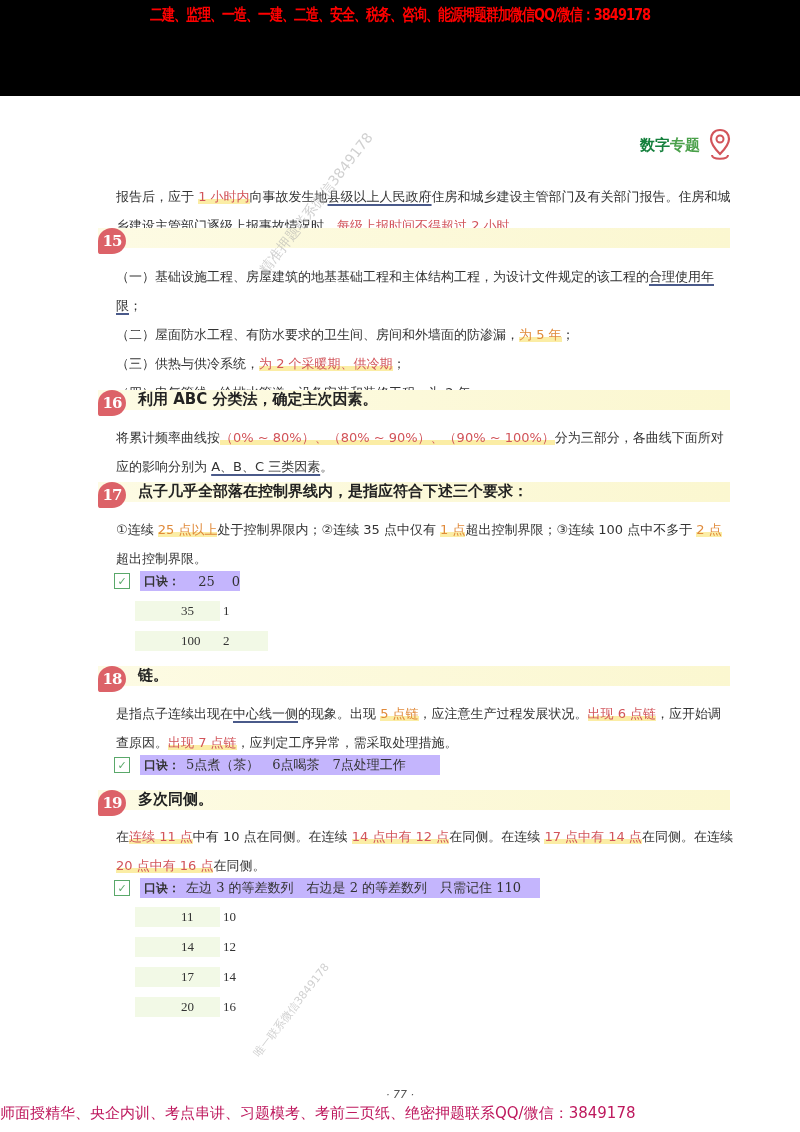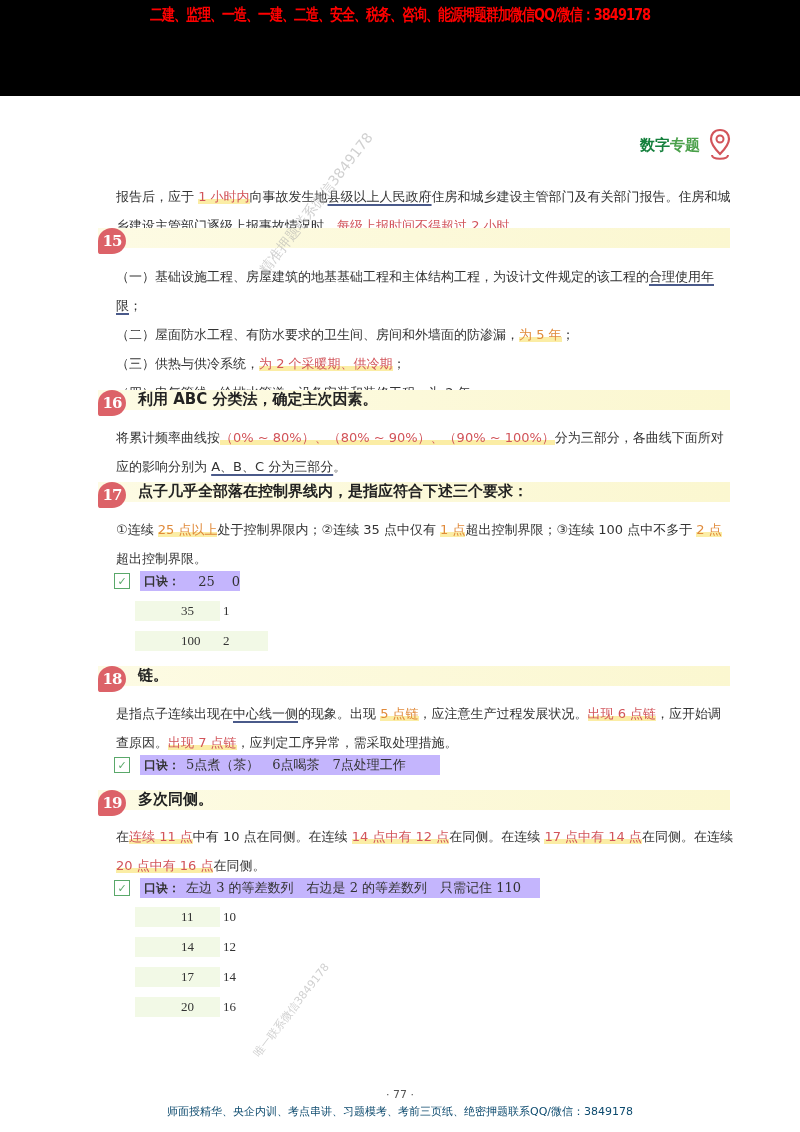--- a/index.html
+++ b/index.html
@@ -25,22 +25,22 @@
   .mnemo { position:absolute; left:114px; display:flex; align-items:center; }
   .check { width:14px; height:14px; border:1.5px solid #5aa86a; display:flex; align-items:center; justify-content:center;
            color:#5aa86a; font-size:11px; margin-right:10px; }
   .mn-row { background:#c4b5fd; height:20px; display:flex; align-items:center;
             font-family:"DejaVu Serif","Liberation Serif",serif; font-size:13px; color:#333; }
   .mn-label { font-weight:bold; font-size:12px; padding-left:4px; width:58px; }
   .num-row { position:absolute; left:135px; width:85px; height:20px; background:#f2f9e6;
              font-family:"Liberation Serif","DejaVu Serif",serif; font-size:13px; color:#333; }
   .num-row span { position:absolute; top:2px; }
   .watermark { position:absolute; color:#aaaaaa; font-size:14px; opacity:0.55; white-space:nowrap; transform-origin:left bottom; }
-  .page-num { position:absolute; left:0; width:800px; top:1088px; text-align:center; font-size:11px; color:#555; }
-  .footer { position:absolute; left:0; width:800px; top:1104px; text-align:center; color:#0c4a6e; font-size:11px; }
+  .page-num { position:absolute; left:0; width:800px; top:1088px; text-align:center; font-size:11px; color:#555;font-style:italic; }
+  .footer { position:absolute; left:0; width:800px; top:1104px; color:#be185d; font-size:15px; }
 </style>
 </head>
 <body>
 
 <div class="top-band"></div>
 <div class="top-banner">二建、监理、一造、一建、二造、安全、税务、咨询、能源押题群加微信QQ/微信：3849178</div>
 
 <div class="page-tag">
   <span class="tag-text">
     <span class="a">数字</span><span class="b">专题</span>
@@ -59,21 +59,21 @@
 </div>
 <div class="para" style="top:262px;"><span>（一）基础设施工程、房屋建筑的地基基础工程和主体结构工程，为设计文件规定的该工程的</span><span class="ul">合理使用年限</span><span>；</span></div>
 <div class="para" style="top:320px;"><span>（二）屋面防水工程、有防水要求的卫生间、房间和外墙面的防渗漏，</span><span class="hl-o">为 5 年</span><span>；</span></div>
 <div class="para" style="top:349px;"><span>（三）供热与供冷系统，</span><span class="hl-r">为 2 个采暖期、供冷期</span><span>；</span></div>
 <div class="para" style="top:378px;"><span>（四）电气管线、给排水管道、设备安装和装修工程，</span><span class="ul">为 2 年</span><span>。</span></div>
 
 <div class="sec" style="top:390px; top:390px;">
   <div class="badge">16</div>
   <div class="sec-title">利用 ABC 分类法，确定主次因素。</div>
 </div>
-<div class="para" style="top:423px;"><span>将累计频率曲线按</span><span class="hl-r">（0% ~ 80%）、（80% ~ 90%）、（90% ~ 100%）</span><span>分为三部分，各曲线下面所对应的影响分别为 </span><span class="ul">A、B、C 分为三部分</span><span>。</span></div>
+<div class="para" style="top:423px;"><span>将累计频率曲线按</span><span class="hl-r">（0% ~ 80%）、（80% ~ 90%）、（90% ~ 100%）</span><span>分为三部分，各曲线下面所对应的影响分别为 </span><span class="ul">A、B、C 三类因素</span><span>。</span></div>
 
 <div class="sec" style="top:482px;">
   <div class="badge">17</div>
   <div class="sec-title">点子几乎全部落在控制界线内，是指应符合下述三个要求：</div>
 </div>
 <div class="para" style="top:515px;"><span>①连续 </span><span class="hl-o">25 点以上</span><span>处于控制界限内；②连续 35 点中仅有 </span><span class="hl-o">1 点</span><span>超出控制界限；③连续 100 点中不多于 </span><span class="hl-o">2 点</span><span>超出控制界限。</span></div>
 
 <div class="mnemo" style="top:571px;">
   <div class="check">✓</div>
   <div class="mn-row" style="width:100px;">

